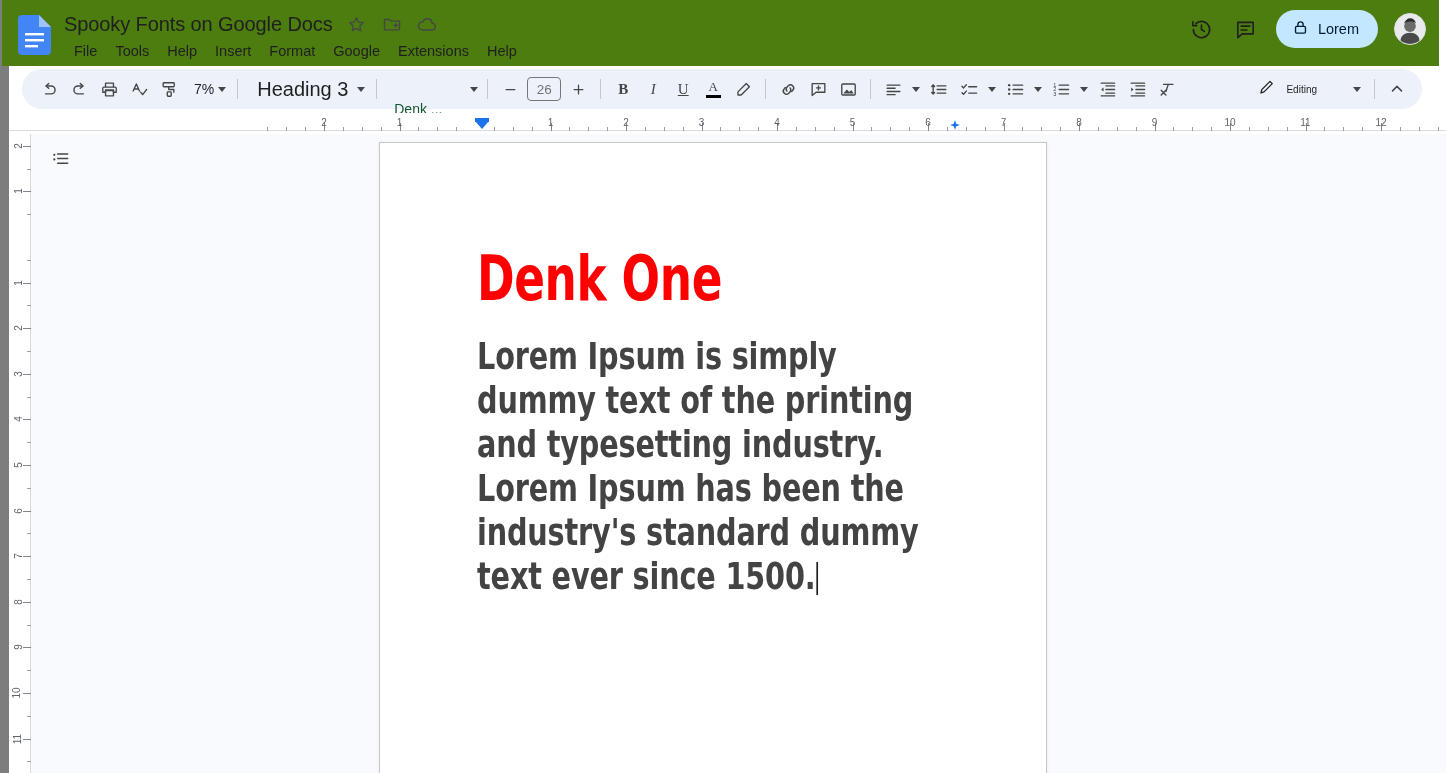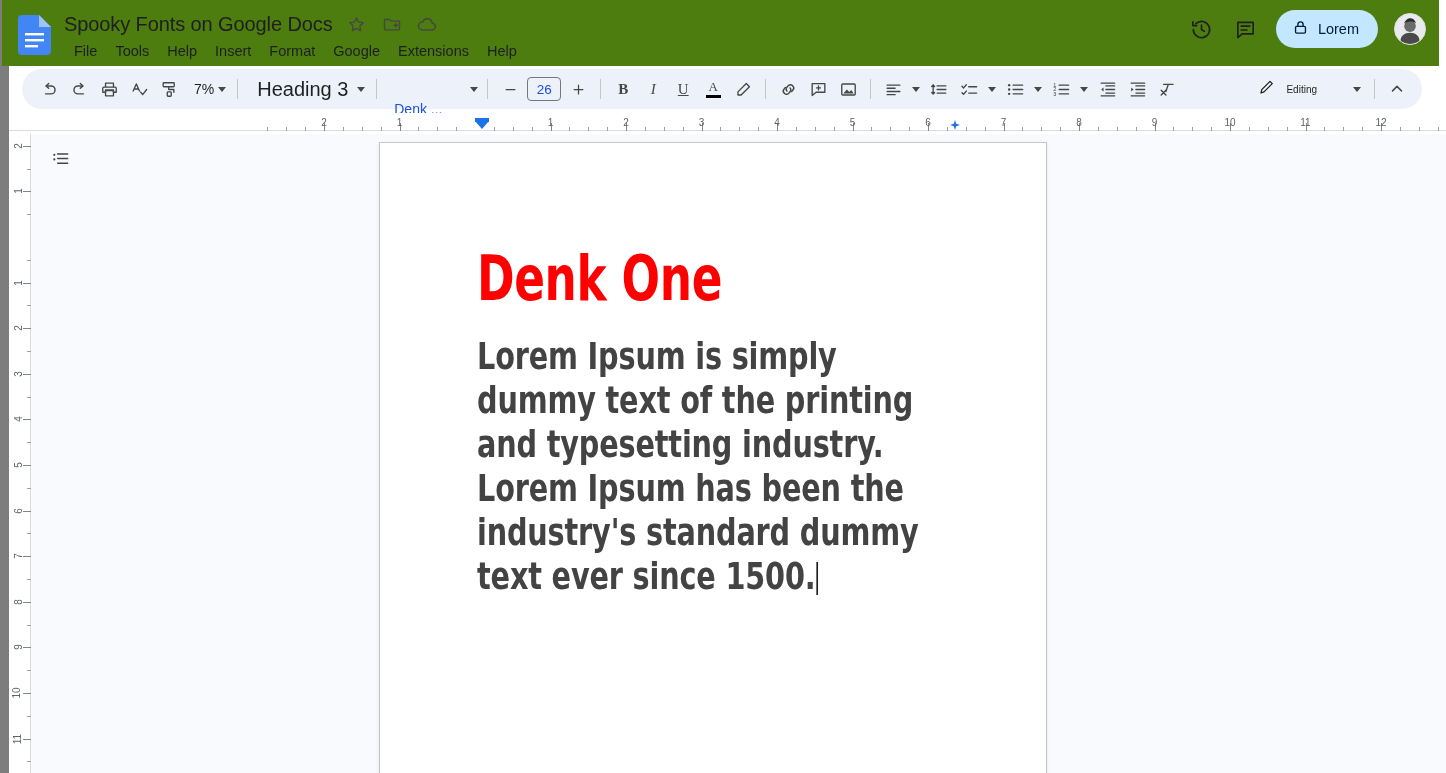--- a/index.html
+++ b/index.html
@@ -110,28 +110,28 @@
     display: flex; align-items: center; justify-content: space-between;
     width: 124px; height: 30px; padding: 0 4px 0 12px;
     border-radius: 4px; cursor: pointer; flex: none;
   }
   .tb-style-label { font-size: 20px; color: #1f1f1f; white-space: nowrap; }
   .tb-font {
     display: flex; align-items: center; justify-content: space-between;
     width: 96px; height: 30px; padding: 0 2px 0 10px;
     border-radius: 4px; cursor: pointer; flex: none;
   }
-  .tb-font-label { font-size: 14px; color: #1d4ed8; white-space: nowrap;
+  .tb-font-label { font-size: 14px; color: #14532d; white-space: nowrap;
                    overflow: hidden; text-overflow: ellipsis; margin-top: 40px; }
   .size-group { display: flex; align-items: center; gap: 2px; flex: none; }
   .size-box {
     width: 34px; height: 24px;
     border: 1px solid #747775; border-radius: 4px;
     background: transparent;
-    font-size: 13.5px; color: #1d4ed8; text-align: center;
+    font-size: 13.5px; color: #737373; text-align: center;
     font-family: inherit;
     display: flex; align-items: center; justify-content: center;
     cursor: text;
   }
   .caret { width: 0; height: 0; border-left: 4px solid transparent;
            border-right: 4px solid transparent; border-top: 5px solid #444746; }
   .tb-right {
     margin-left: auto; display: flex; align-items: center; flex: none;
   }
   .mode-pill {

